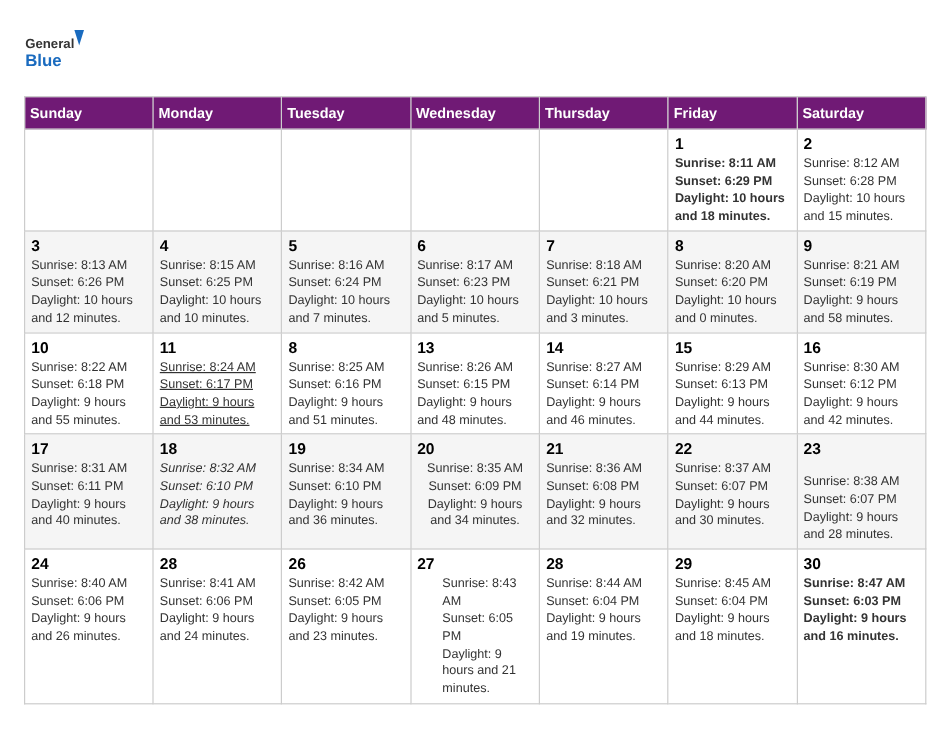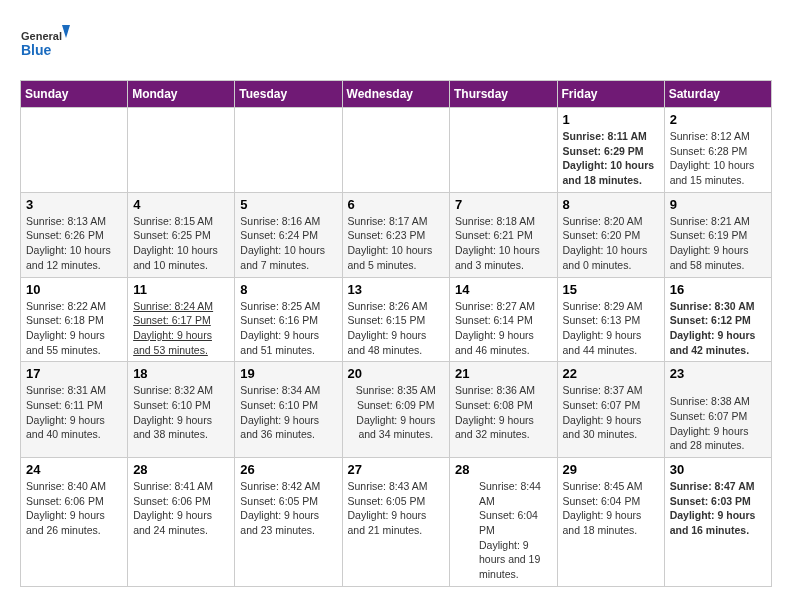--- a/index.html
+++ b/index.html
@@ -198,35 +198,35 @@
 Daylight: 9 hours and 46 minutes.</div>
         </td>
         <td>
           <span class="day-num">15</span>
           <div class="day-info" style="white-space: pre-line;">Sunrise: 8:29 AM
 Sunset: 6:13 PM
 Daylight: 9 hours and 44 minutes.</div>
         </td>
         <td>
           <span class="day-num">16</span>
-          <div class="day-info" style="white-space: pre-line; font-weight: bold;">Sunrise: 8:30 AM
+          <div class="day-info" style="white-space: pre-line;">Sunrise: 8:30 AM
 Sunset: 6:12 PM
 Daylight: 9 hours and 42 minutes.</div>
         </td>
       </tr>
       <tr>
         <td>
           <span class="day-num">17</span>
           <div class="day-info" style="white-space: pre-line;">Sunrise: 8:31 AM
 Sunset: 6:11 PM
 Daylight: 9 hours and 40 minutes.</div>
         </td>
         <td>
           <span class="day-num">18</span>
-          <div class="day-info" style="white-space: pre-line;">Sunrise: 8:32 AM
+          <div class="day-info" style="white-space: pre-line; font-style: italic;">Sunrise: 8:32 AM
 Sunset: 6:10 PM
 Daylight: 9 hours and 38 minutes.</div>
         </td>
         <td>
           <span class="day-num">19</span>
           <div class="day-info" style="white-space: pre-line;">Sunrise: 8:34 AM
 Sunset: 6:10 PM
 Daylight: 9 hours and 36 minutes.</div>
         </td>
         <td>
@@ -268,27 +268,27 @@
 Daylight: 9 hours and 24 minutes.</div>
         </td>
         <td>
           <span class="day-num">26</span>
           <div class="day-info" style="white-space: pre-line;">Sunrise: 8:42 AM
 Sunset: 6:05 PM
 Daylight: 9 hours and 23 minutes.</div>
         </td>
         <td>
           <span class="day-num">27</span>
-          <div class="day-info" style="white-space: pre-line;">Sunrise: 8:43 AM
+          <div class="day-info" style="white-space: pre-line; margin-left: 21px;">Sunrise: 8:43 AM
 Sunset: 6:05 PM
 Daylight: 9 hours and 21 minutes.</div>
         </td>
         <td>
           <span class="day-num">28</span>
-          <div class="day-info" style="white-space: pre-line; margin-left: 24px;">Sunrise: 8:44 AM
+          <div class="day-info" style="white-space: pre-line;">Sunrise: 8:44 AM
 Sunset: 6:04 PM
 Daylight: 9 hours and 19 minutes.</div>
         </td>
         <td>
           <span class="day-num">29</span>
           <div class="day-info" style="white-space: pre-line;">Sunrise: 8:45 AM
 Sunset: 6:04 PM
 Daylight: 9 hours and 18 minutes.</div>
         </td>
         <td>

